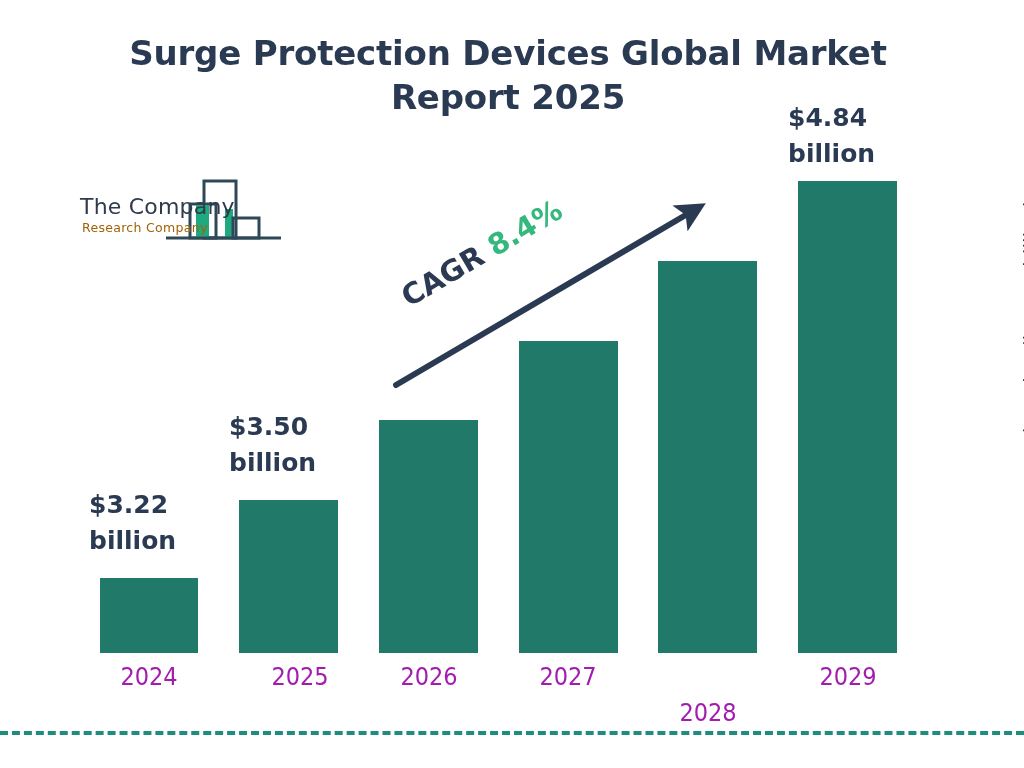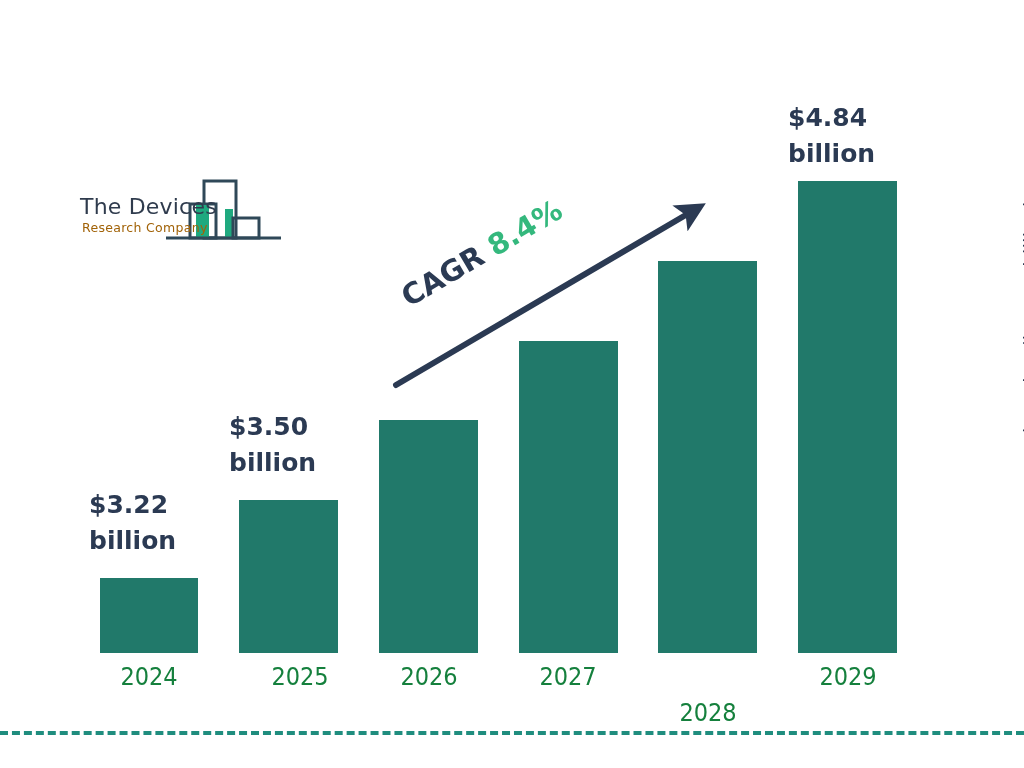--- a/index.html
+++ b/index.html
@@ -81,21 +81,21 @@
     font-size: 25px;
     line-height: 1.45;
     color: #2b3a53;
     white-space: pre-line;
   }
   .tick-label {
     position: absolute;
     text-align: center;
     font-family: "DejaVu Sans Condensed", "DejaVu Sans", sans-serif;
     font-size: 25px;
-    color: #15803d;
+    color: #a21caf;
     top: 662px;
   }
 
   
   #y-axis-title {
     position: absolute;
     left: 866px;
     top: 318px;
     width: 340px;
     transform: rotate(-90deg);
@@ -131,36 +131,38 @@
     width: 1024px;
     height: 0;
     border-top: 4px dashed #1f8d7e;
   }
 </style>
 </head>
 <body>
 
 <div id="canvas">
 
+  <div id="chart-title">Surge Protection Devices Global Market
+Report 2025</div>
 
   <div id="logo">
     <svg width="208" height="76" viewBox="0 0 208 76">
 
       <rect x="126" y="5" width="32" height="57" fill="none" stroke="#2f4858" stroke-width="3"></rect>
 
       <rect x="112" y="28" width="26" height="34" fill="none" stroke="#2f4858" stroke-width="3"></rect>
       <rect x="118" y="29" width="13" height="33" fill="#1fa97f"></rect>
 
       <rect x="147" y="33" width="8" height="29" fill="#1fa97f"></rect>
 
       <rect x="155" y="42" width="26" height="20" fill="none" stroke="#2f4858" stroke-width="3"></rect>
 
       <line x1="88" y1="62" x2="203" y2="62" stroke="#2f4858" stroke-width="3"></line>
     </svg>
-    <div id="logo-text-main">The Devices</div>
+    <div id="logo-text-main">The Company</div>
     <div id="logo-text-sub">Research Company</div>
   </div>
 
   <div id="plot">
 
     <div class="bar" style="left:100px; top:578px; width:98px; height:75px;"></div>
     <div class="bar-value" style="left:89px; top:487px; width:120px;">$3.22
 billion</div>
 
     <div class="bar" style="left:239px; top:500px; width:99px; height:153px;"></div>

